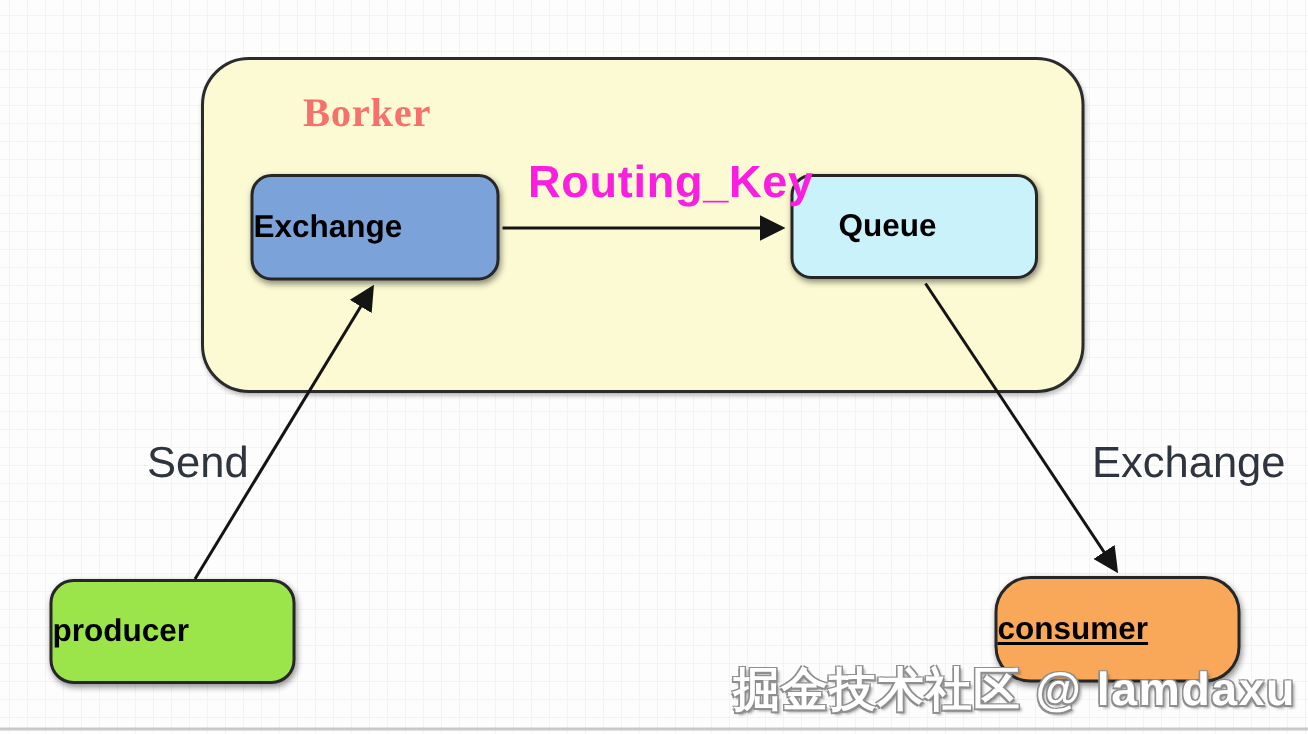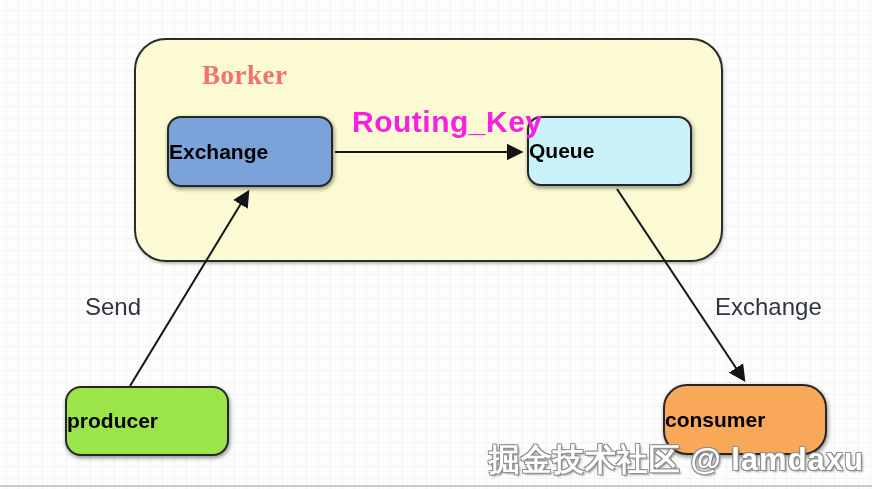--- a/index.html
+++ b/index.html
@@ -53,33 +53,34 @@
     border-radius: 14px;
     display: flex;
     align-items: center;
     justify-content: flex-start;
     font-size: 21px;
     font-weight: bold;
     color: #000000;
     box-shadow: 1px 2px 4px rgba(0,0,0,0.45);
   }
   .node-exchange { left: 167px; top: 116px; width: 166px; height: 71px; }
-  .node-queue    { left: 527px; top: 116px; width: 165px; height: 70px; }
-  .node-producer { left: 33px;  top: 386px; width: 164px; height: 70px; border-radius: 16px; margin-left: 32px; }
-  .node-consumer { left: 663px; top: 384px; width: 164px; height: 71px; border-radius: 24px; }
+  .node-queue    { left: 527px; top: 116px; width: 165px; height: 70px; padding-left: 30px; }
+  .node-producer { left: 33px;  top: 386px; width: 164px; height: 70px; border-radius: 16px; }
+  .node-consumer { left: 663px; top: 384px; width: 164px; height: 71px; border-radius: 24px; text-decoration: underline; }
   .edge-layer {
     position: absolute;
     left: 0; top: 0;
     width: 872px; height: 489px;
     pointer-events: none;
   }
   .edge-label {
     position: absolute;
-    font-size: 24px;
+    font-size: 29px;
     color: #2e353e;
+    margin-left: 13px;
   }
   .label-send    { left: 85px;  top: 293px; }
   .label-receive { left: 715px; top: 293px; }
   .label-routing {
     position: absolute;
     left: 352px; top: 105px;
     font-size: 30px;
     font-weight: bold;
     letter-spacing: 0.5px;
   }

